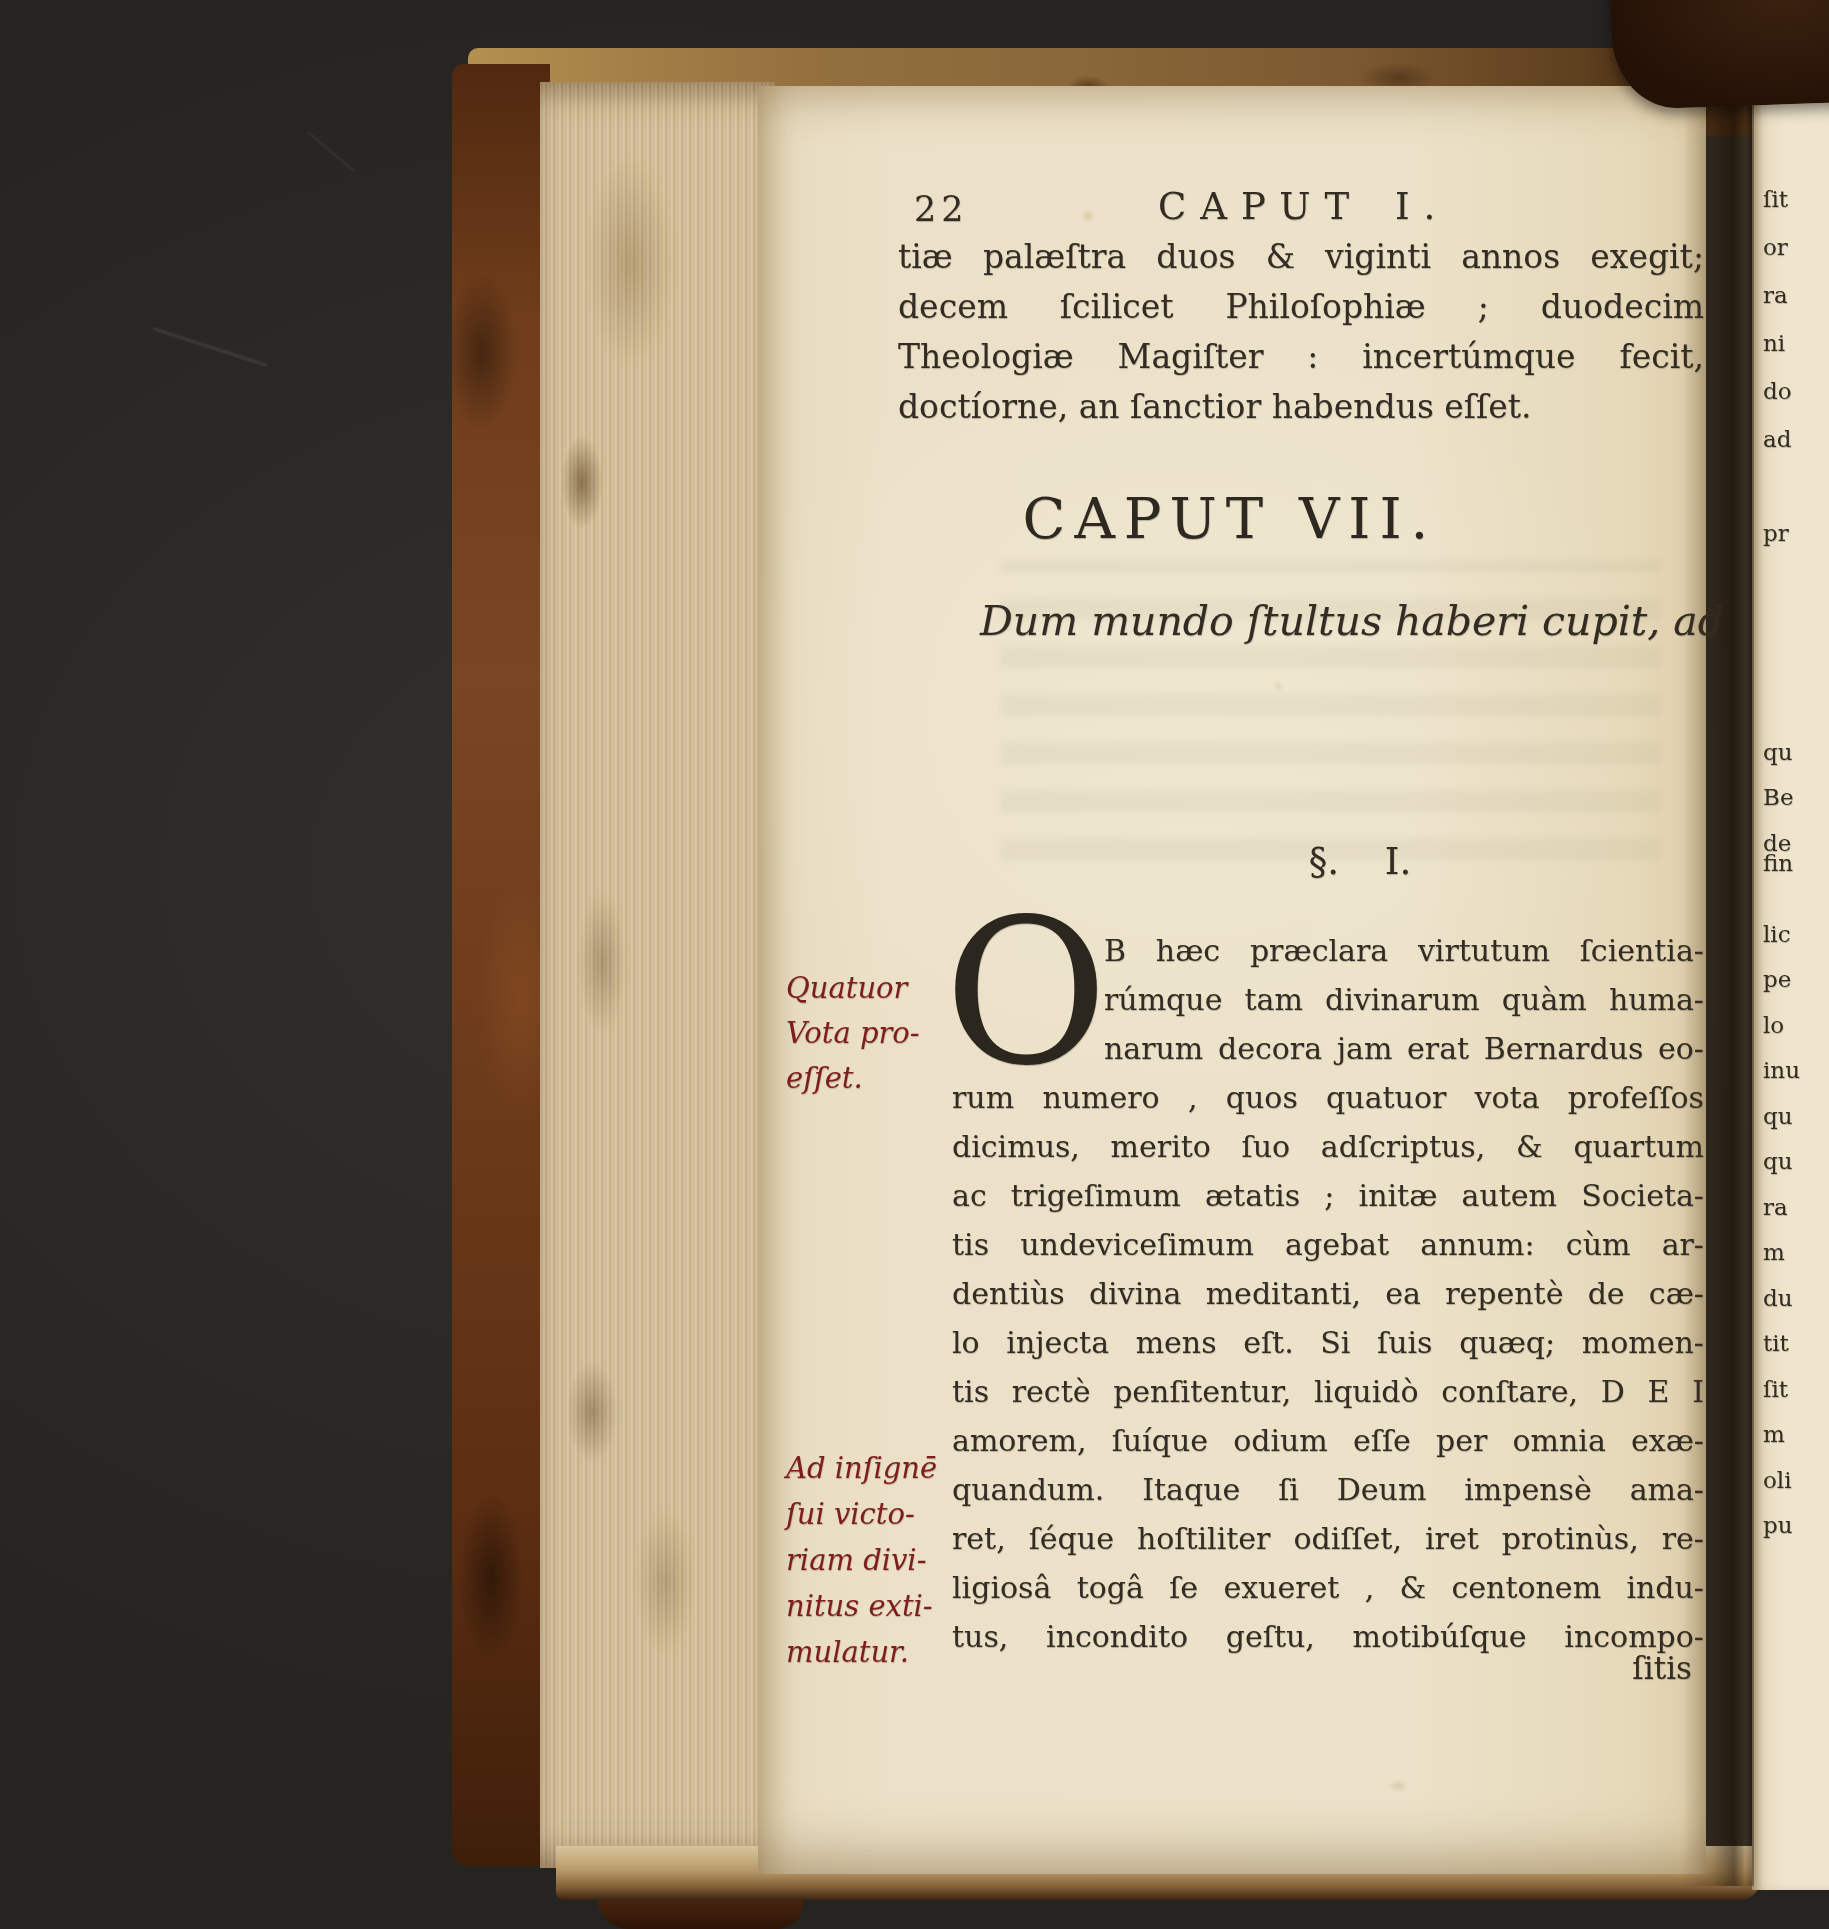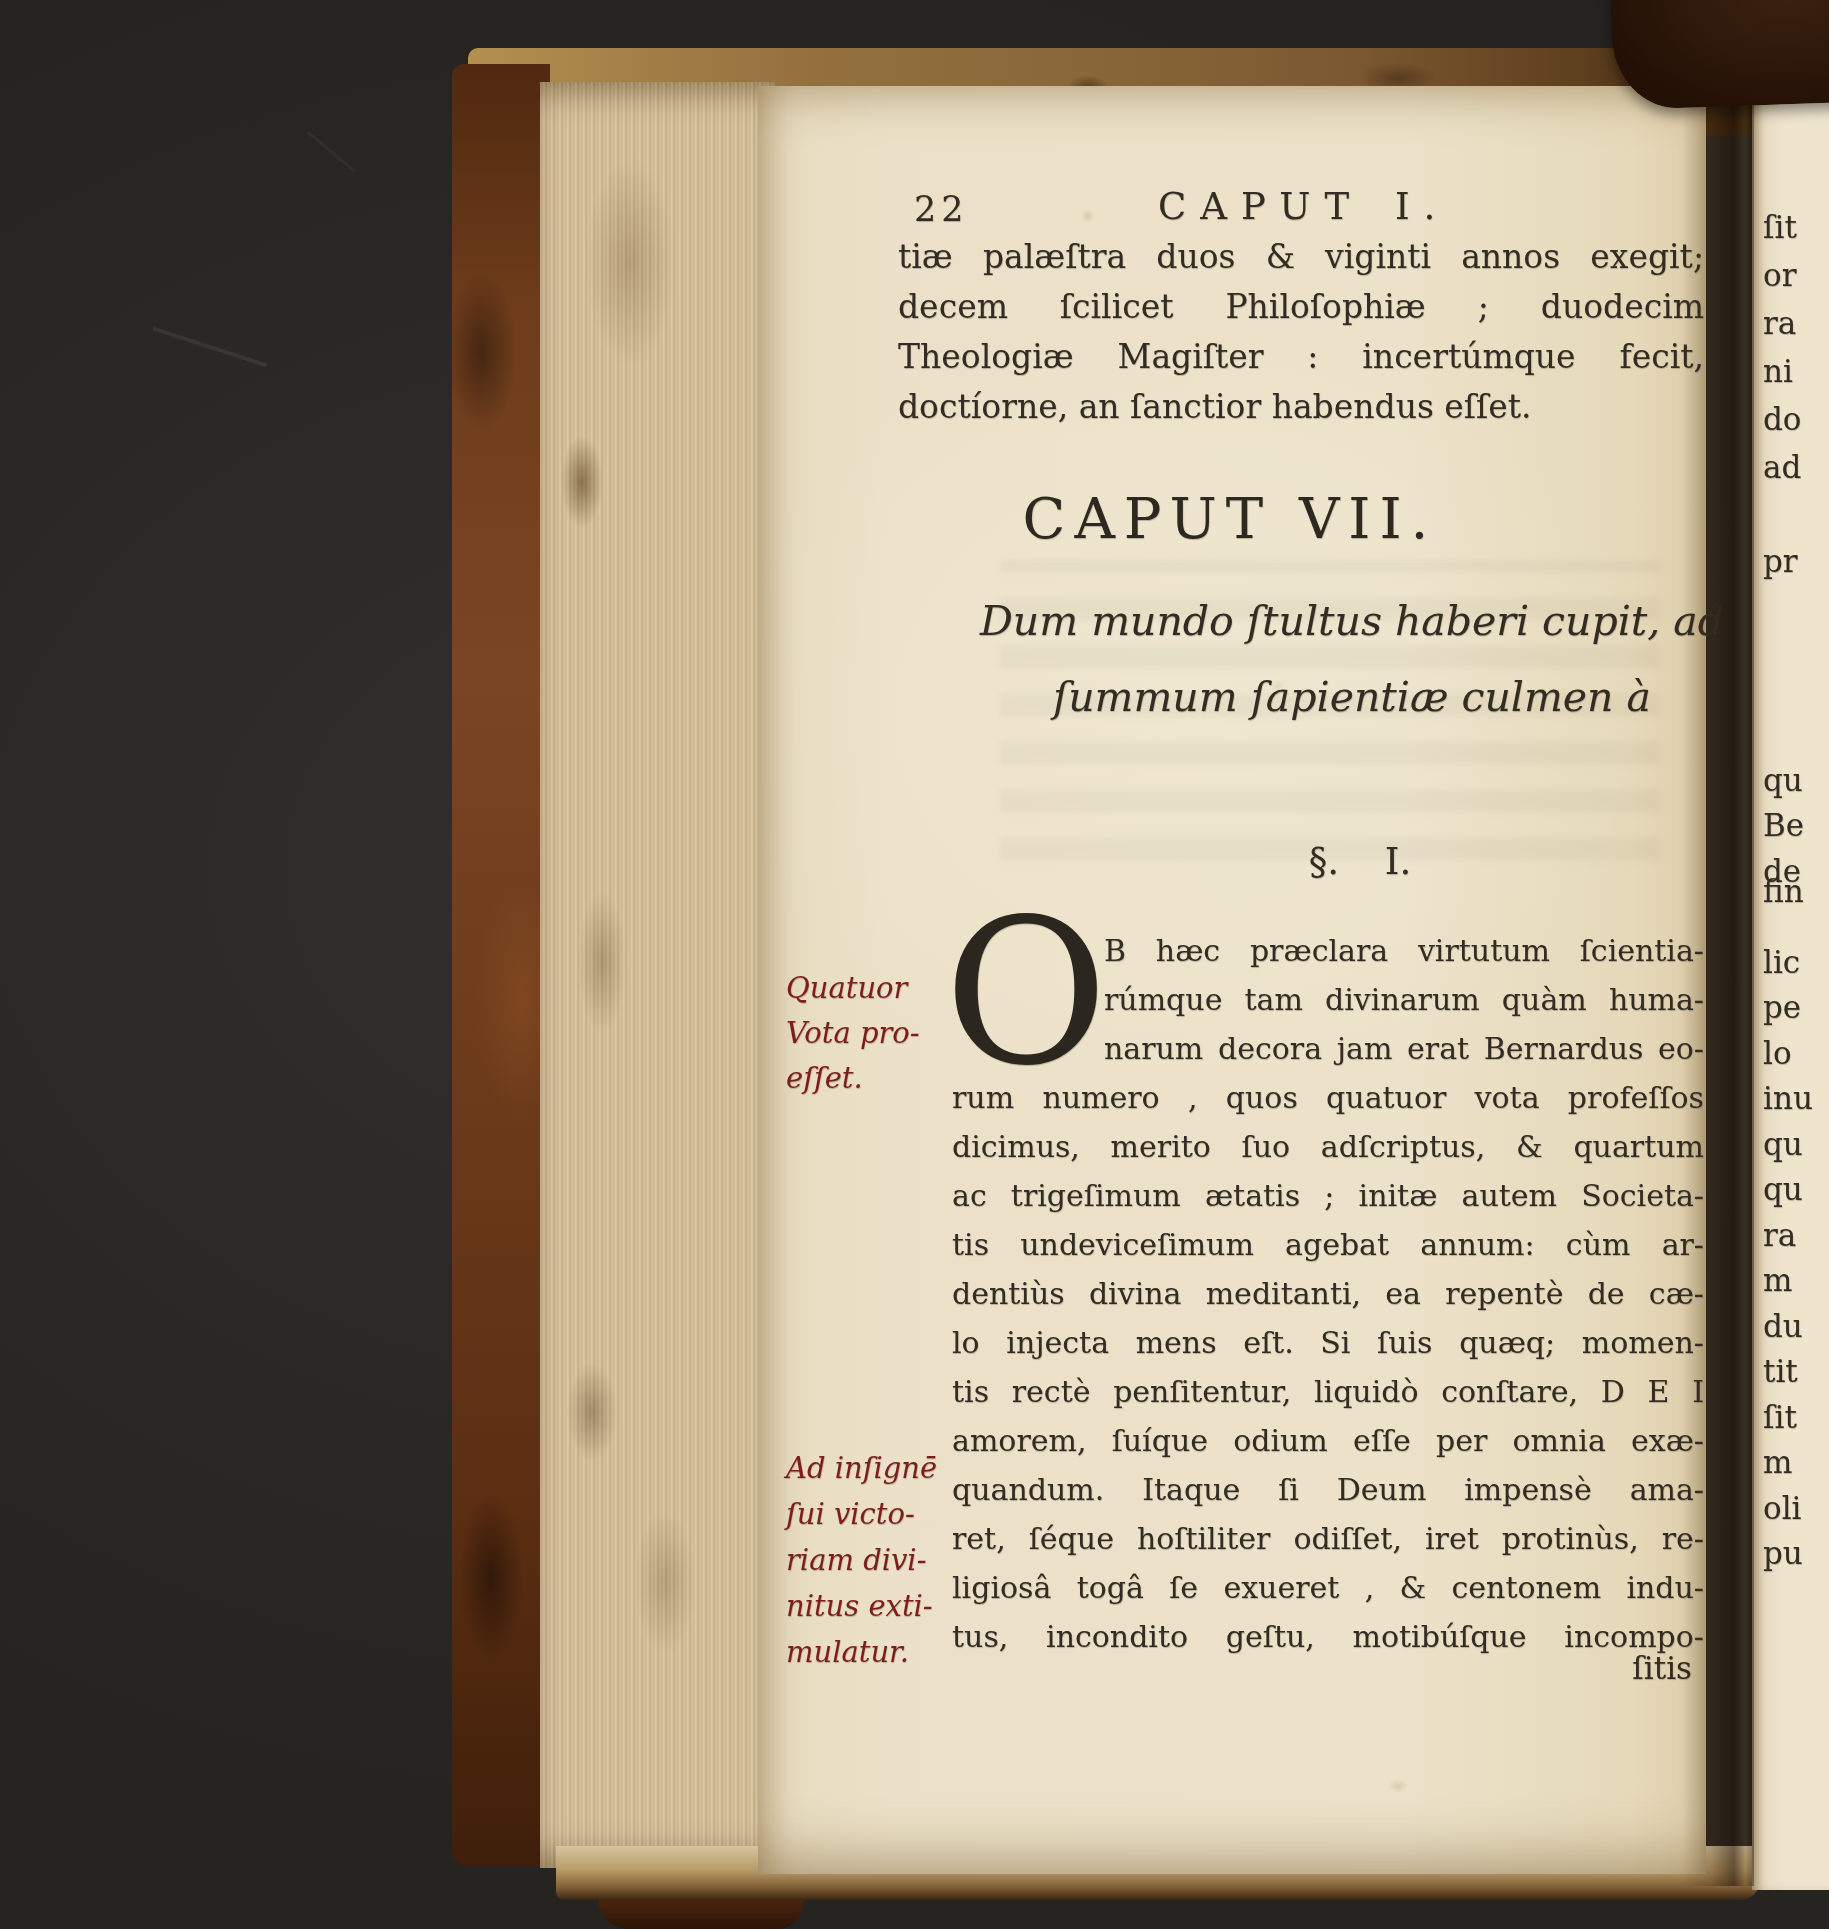--- a/index.html
+++ b/index.html
@@ -90,21 +90,21 @@
   .gutter{
     position:absolute;left:1682px;top:86px;width:72px;height:1800px;z-index:5;
     background:linear-gradient(90deg, rgba(80,55,25,0) 0%, rgba(70,45,18,.30) 42%, rgba(35,20,8,.58) 72%, rgba(100,75,40,.30) 88%, rgba(20,10,4,.40) 100%);
   }
   
   .right-page{
     position:absolute;left:1752px;top:84px;width:77px;height:1806px;z-index:4;
     background:linear-gradient(90deg,#d4c29e 0,#e8dcc2 12px,#efe5cd 34px);
     box-shadow:inset 10px 0 14px -8px rgba(70,45,20,.55);
   }
-  .frag{position:absolute;left:11px;font-size:31px;color:#322c23;text-shadow:.5px .7px .8px rgba(50,44,35,.28);margin-top:23px;}
+  .frag{position:absolute;left:11px;font-size:23px;color:#322c23;text-shadow:.5px .7px .8px rgba(50,44,35,.28);}
 
   
   .txt{position:absolute;z-index:4;color:#322c23;text-shadow:.5px .7px .8px rgba(50,44,35,.28);}
   .runhead-num{left:914px;top:189px;font-size:35px;letter-spacing:5px;}
   .runhead-title{left:1158px;top:185px;font-size:37px;letter-spacing:14px;word-spacing:6px;}
   .intro-line{left:898px;width:806px;font-size:33px;line-height:50px;text-align:justify;text-align-last:justify;}
   .intro-line.last{text-align-last:left;}
   .caput{left:898px;top:486px;width:664px;text-align:center;font-size:56px;letter-spacing:9px;color:#2e2920;}
   .subtitle-line{left:952px;width:800px;text-align:center;font-style:italic;font-size:41px;line-height:50px;}
   .section-mark{left:1160px;top:840px;width:400px;text-align:center;font-size:37px;word-spacing:34px;}
@@ -135,21 +135,20 @@
   <div class="txt runhead-title">CAPUT I.</div>
 
   <div class="txt intro-line" style="top:232px">tiæ palæſtra duos &amp; viginti annos exegit;</div>
   <div class="txt intro-line" style="top:282px">decem ſcilicet Philoſophiæ ; duodecim</div>
   <div class="txt intro-line" style="top:332px">Theologiæ Magiſter : incertúmque fecit,</div>
   <div class="txt caput">CAPUT VII.</div>
 
   <div class="txt intro-line last" style="top:382px">doctíorne, an ſanctior habendus eſſet.</div>
 
   <div class="txt subtitle-line" style="top:596px">Dum mundo ſtultus haberi cupit, ad</div>
-  <div class="txt subtitle-line" style="top:672px">ſummum ſapientiæ culmen à</div>
 
   <div class="txt section-mark">§. I.</div>
 
   <div class="txt dropcap">O</div>
   <div class="txt body-line ind" style="top:926px">B hæc præclara virtutum ſcientia-</div>
   <div class="txt body-line ind" style="top:975px">rúmque tam divinarum quàm huma-</div>
   <div class="txt body-line ind" style="top:1024px">narum decora jam erat Bernardus eo-</div>
   <div class="txt body-line" style="top:1073px">rum numero , quos quatuor vota profeſſos</div>
   <div class="txt body-line" style="top:1122px">dicimus, merito ſuo adſcriptus, &amp; quartum</div>
   <div class="txt body-line" style="top:1171px">ac trigeſimum ætatis ; initæ autem Societa-</div>

